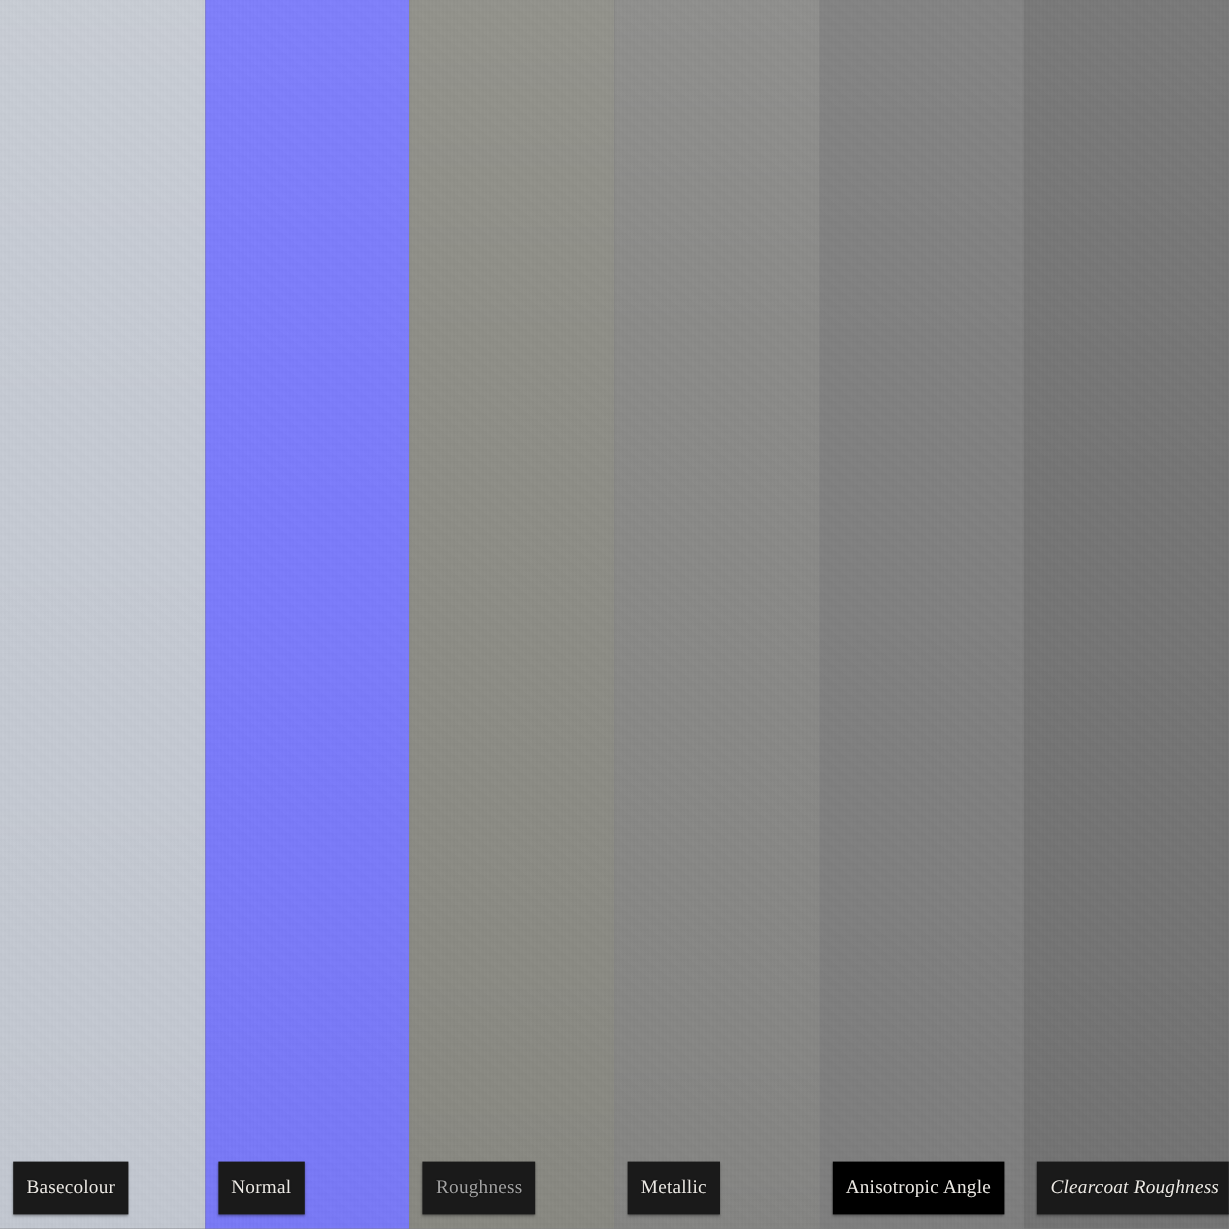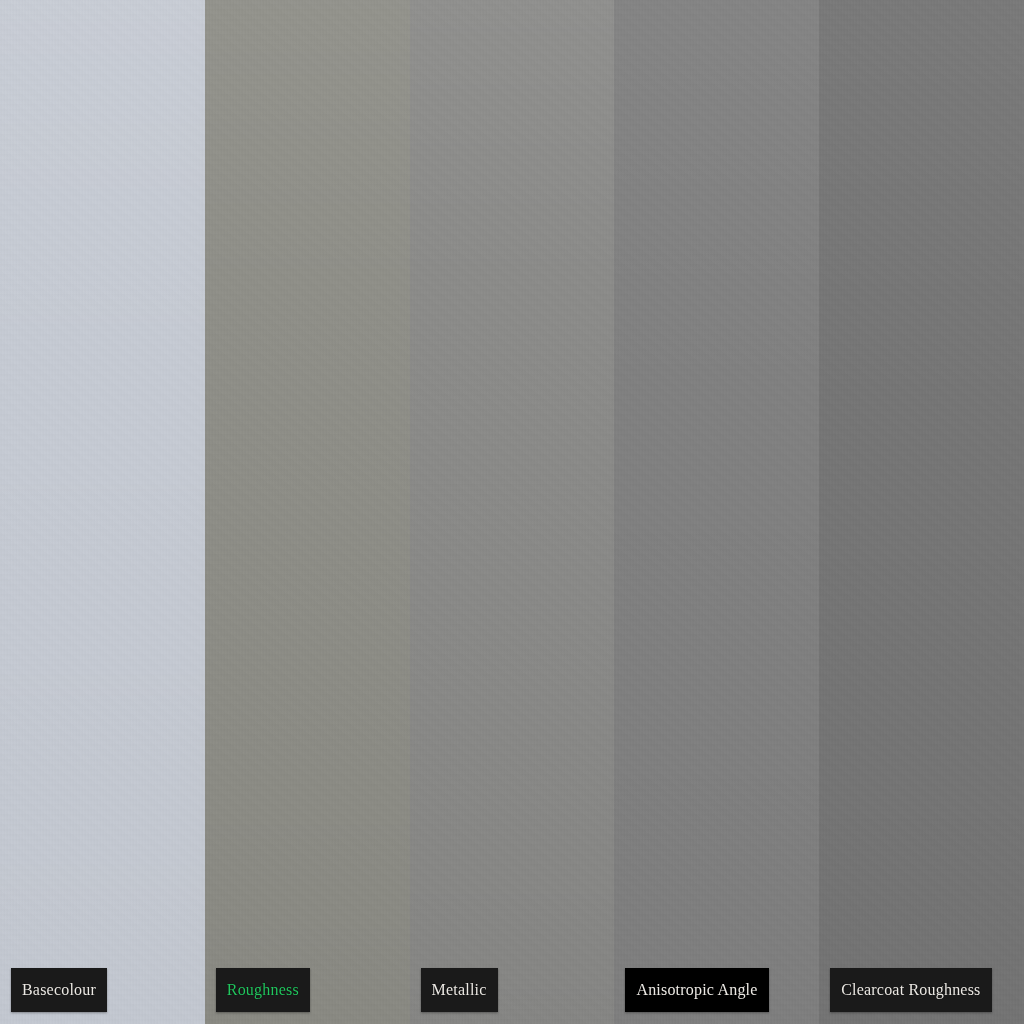--- a/index.html
+++ b/index.html
@@ -97,27 +97,35 @@
 
   <div class="channel">
     <div class="fill" style="background: rgb(198, 203, 212);"></div>
     <div class="drift" style="background-image: linear-gradient(rgba(255, 255, 255, 0.05) 0%, rgba(255, 255, 255, 0) 38%, rgba(0, 0, 0, 0.016) 100%);"></div>
     <div class="grain"></div>
     <div class="label-box" style="background: rgb(26, 26, 26);">
       <span class="label-text" style="color: rgb(236, 233, 228);">Basecolour</span>
     </div>
   </div>
 
+  <div class="channel">
+    <div class="fill" style="background: rgb(123, 123, 252);"></div>
+    <div class="drift" style="background-image: linear-gradient(rgba(255, 255, 255, 0.03) 0%, rgba(0, 0, 0, 0) 45%, rgba(0, 0, 0, 0.02) 100%);"></div>
+    <div class="grain"></div>
+    <div class="label-box" style="background: rgb(26, 26, 26);">
+      <span class="label-text" style="color: rgb(236, 233, 228);">Normal</span>
+    </div>
+  </div>
 
   <div class="channel">
     <div class="fill" style="background: rgb(141, 141, 134);"></div>
     <div class="drift" style="background-image: linear-gradient(rgba(255, 255, 255, 0.055) 0%, rgba(255, 255, 255, 0.016) 30%, rgba(0, 0, 0, 0.01) 72%, rgba(0, 0, 0, 0.03) 100%);"></div>
     <div class="grain"></div>
     <div class="label-box" style="background: rgb(26, 26, 26);">
-      <span class="label-text" style="color: #22c55e;">Roughness</span>
+      <span class="label-text" style="color: #a3a3a3;">Roughness</span>
     </div>
   </div>
 
   <div class="channel">
     <div class="fill" style="background: rgb(138, 138, 136);"></div>
     <div class="drift" style="background-image: linear-gradient(rgba(255, 255, 255, 0.05) 0%, rgba(255, 255, 255, 0.01) 26%, rgba(0, 0, 0, 0.02) 80%, rgba(0, 0, 0, 0.035) 100%);"></div>
     <div class="grain"></div>
     <div class="label-box" style="background: rgb(26, 26, 26); align-items: center;">
       <span class="label-text" style="color: rgb(236, 233, 228);">Metallic</span>
     </div>
@@ -130,17 +138,17 @@
     <div class="label-box" style="background: #000000;">
       <span class="label-text" style="color: rgb(236, 233, 228);">Anisotropic Angle</span>
     </div>
   </div>
 
   <div class="channel">
     <div class="fill" style="background: rgb(117, 117, 117);"></div>
     <div class="drift" style="background-image: linear-gradient(rgba(255, 255, 255, 0.03) 0%, rgba(0, 0, 0, 0) 42%, rgba(0, 0, 0, 0.02) 100%);"></div>
     <div class="grain"></div>
     <div class="label-box" style="background: rgb(26, 26, 26);">
-      <span class="label-text" style="color: rgb(236, 233, 228);">Clearcoat Roughness</span>
+      <span class="label-text" style="color: rgb(236, 233, 228); font-style: italic;">Clearcoat Roughness</span>
     </div>
   </div>
 
 </div>
 
 </body></html>

